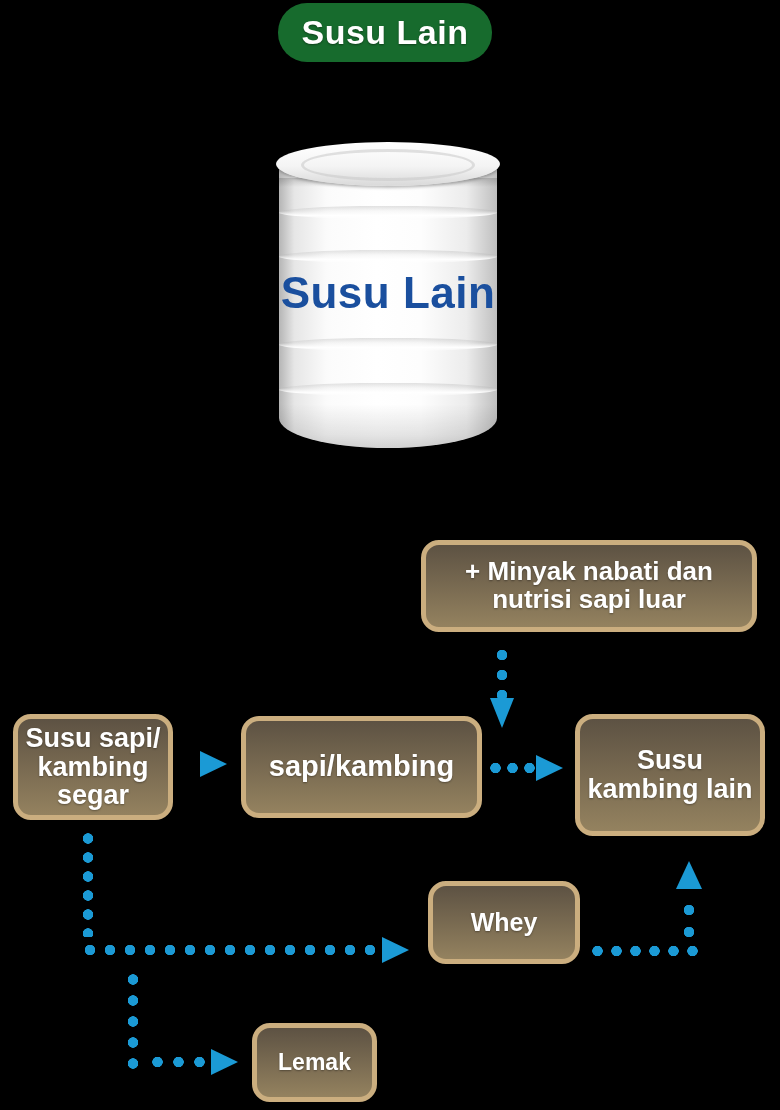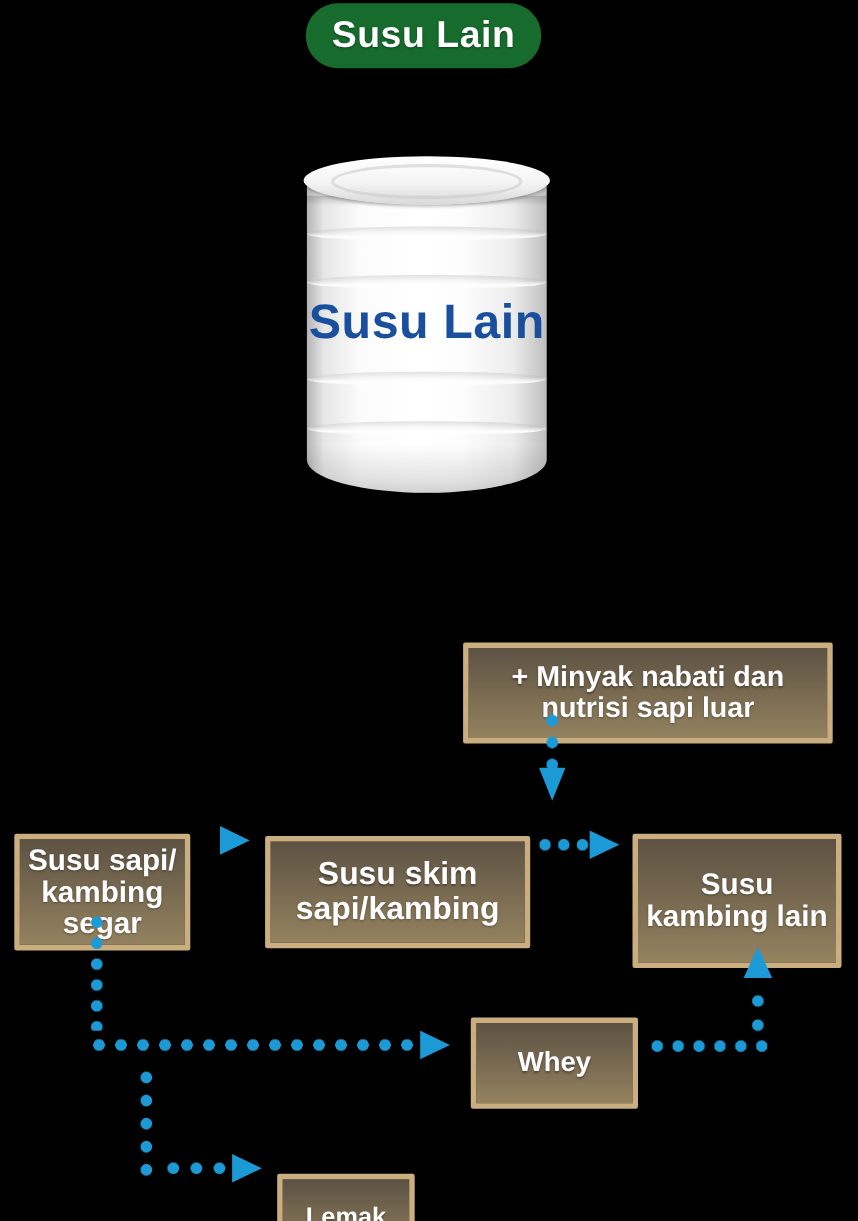--- a/index.html
+++ b/index.html
@@ -48,23 +48,23 @@
     position:absolute;left:25px;top:7px;width:168px;height:26px;border-radius:50%;
     border:3px solid rgba(200,200,200,.55);
   }
   .can-label{
     position:absolute;left:0;top:126px;width:100%;text-align:center;
     color:var(--can-label-blue,#1a4f9e);font-size:44px;font-weight:bold;letter-spacing:.5px;
   }
   
   .node{
     position:absolute;box-sizing:border-box;
-    border:5px solid var(--node-border,#cbae7f);border-radius:2px;
+    border:5px solid var(--node-border,#cbae7f);border-radius:18px;
     background:linear-gradient(180deg,var(--node-gradient-top,#5d5243) 0%,var(--node-gradient-bottom,#94825f) 100%);
-    display:flex;align-items:center;justify-content:center;margin-top:44px;
+    display:flex;align-items:center;justify-content:center;
   }
   .node-label{text-align:center;color:var(--node-text,#fff);font-weight:bold;line-height:1.07;
     text-shadow:0 1px 2px rgba(0,0,0,.35);}
   .node-label span{display:block;white-space:nowrap;}
   
   .dots-h{position:absolute;height:12px;
     background-image:radial-gradient(circle,var(--arrow-blue,#1b9ad5) 5px,rgba(0,0,0,0) 5.5px);
     background-size:20px 12px;background-repeat:repeat-x;}
   .dots-v{position:absolute;width:12px;
     background-image:radial-gradient(circle,var(--arrow-blue,#1b9ad5) 5px,rgba(0,0,0,0) 5.5px);
@@ -110,21 +110,20 @@
   <div class="node" style="left:13px;top:714px;width:160px;height:106px">
     <div class="node-label" style="font-size:27px">
       <span>Susu sapi/</span>
       <span>kambing</span>
       <span>segar</span>
     </div>
   </div>
 
   <div class="node" style="left:241px;top:716px;width:241px;height:102px">
     <div class="node-label" style="font-size:29px">
-      <span>Susu skim</span>
       <span>sapi/kambing</span>
     </div>
   </div>
 
   <div class="node" style="left:575px;top:714px;width:190px;height:122px">
     <div class="node-label" style="font-size:27px">
       <span>Susu</span>
       <span>kambing lain</span>
     </div>
   </div>

